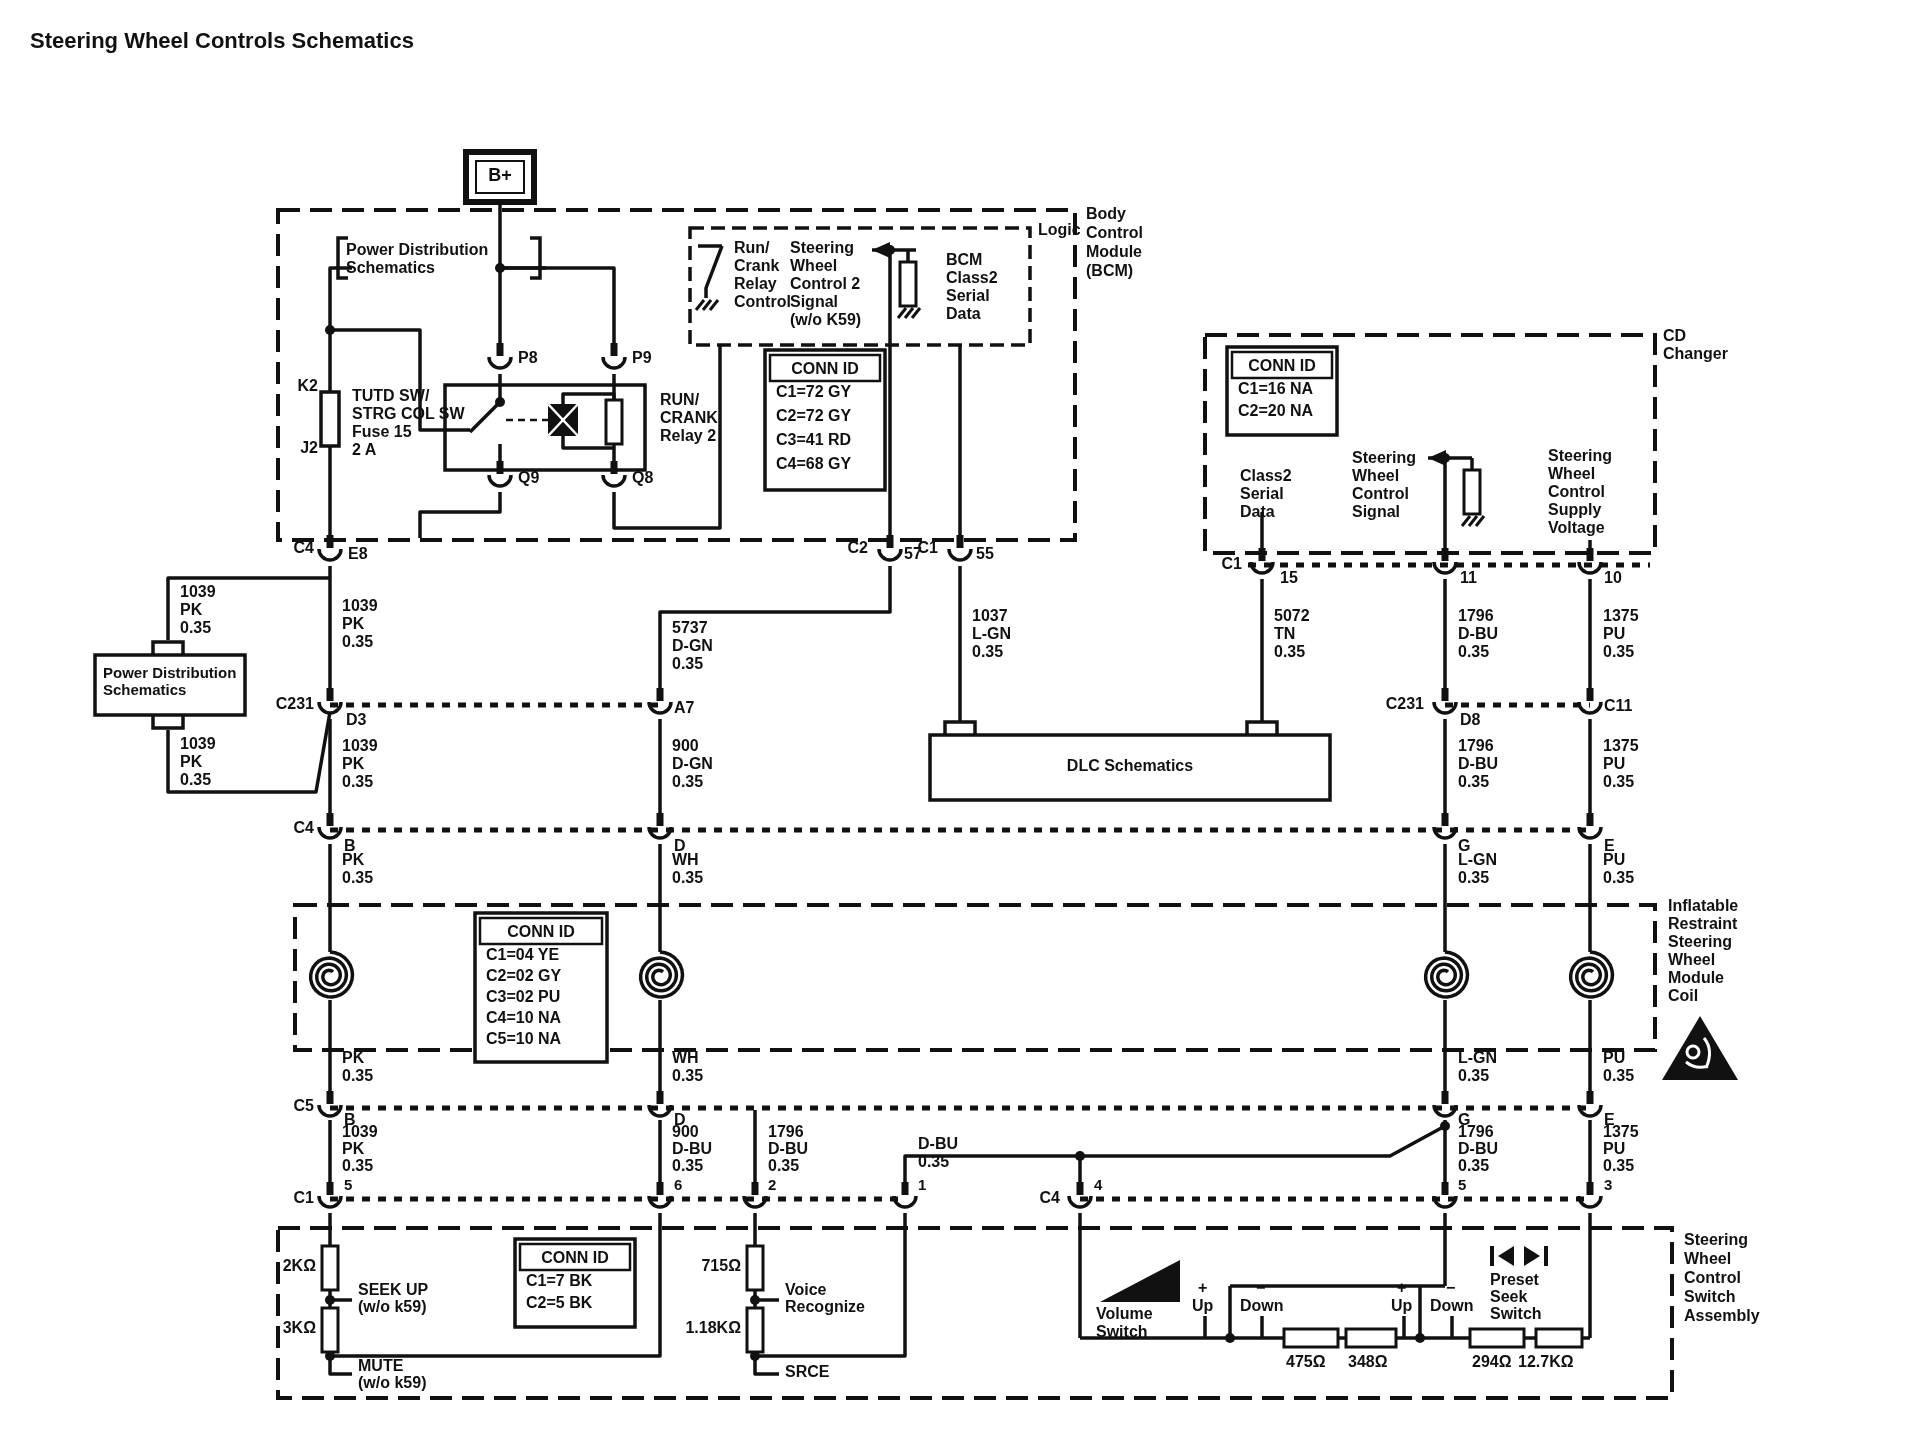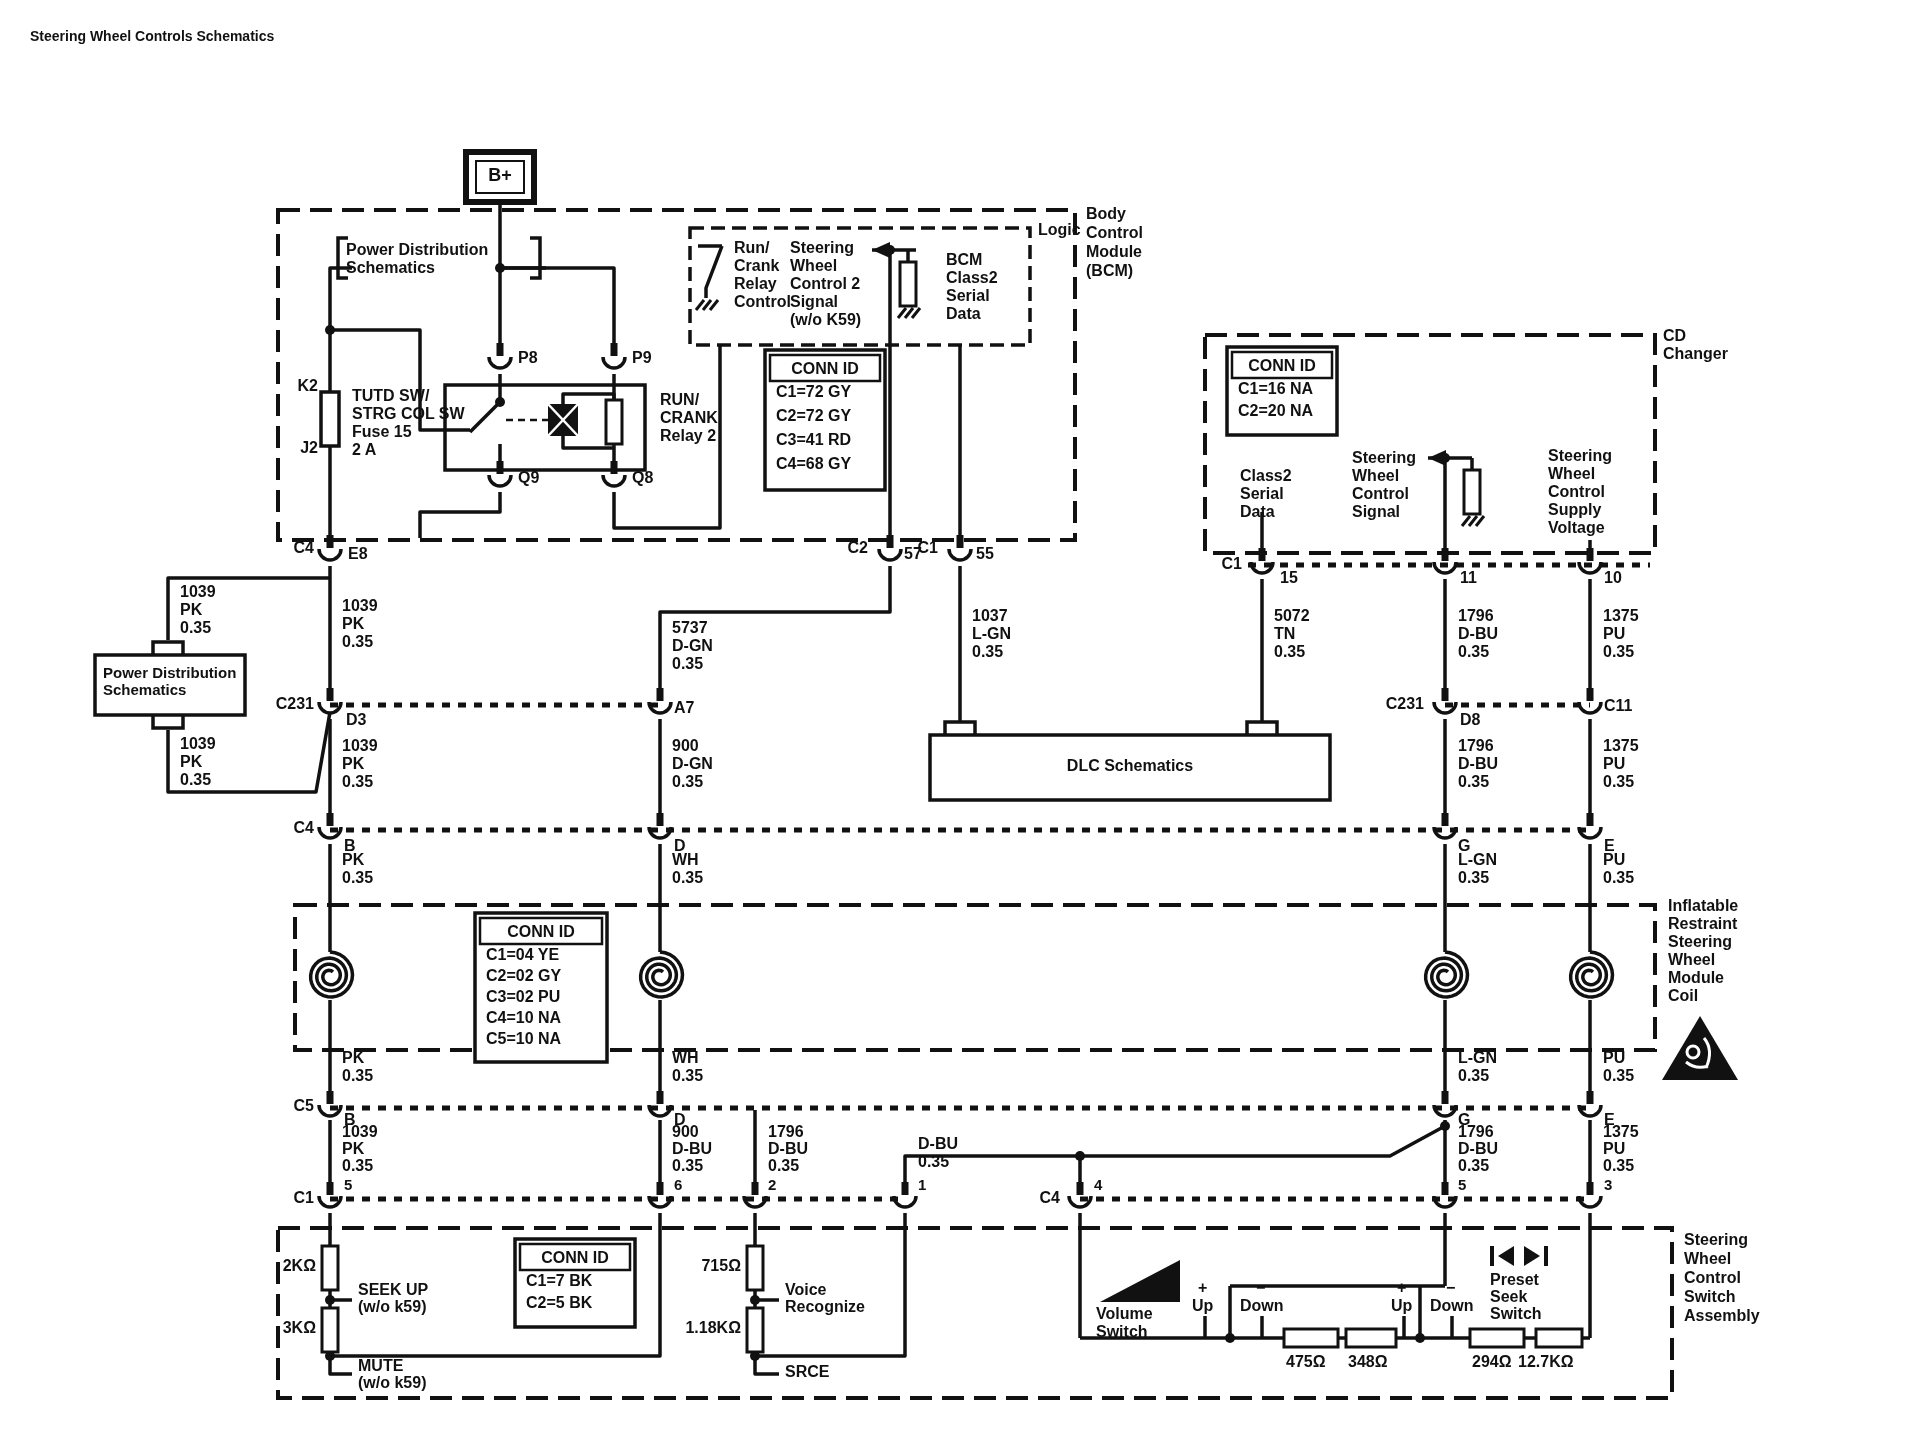--- a/index.html
+++ b/index.html
@@ -1,18 +1,18 @@
 <!DOCTYPE html>
 <html><head>
 <meta charset="utf-8">
 <style>
   html,body{margin:0;padding:0;background:#e8e8e8;}
   #page{position:relative;width:1908px;height:1440px;background:#ffffff;overflow:hidden;
         font-family:"Liberation Sans", sans-serif;}
-  #title{position:absolute;left:30px;top:28px;font-size:14px;font-weight:bold;color:#111;}
+  #title{position:absolute;left:30px;top:28px;font-size:22px;font-weight:bold;color:#111;}
   svg text{font-family:"Liberation Sans", sans-serif;font-weight:bold;fill:#111;}
 </style>
 </head>
 <body>
 
 <div id="page">
   <div id="title">Steering Wheel Controls Schematics</div>
   <svg id="cv" width="1908" height="1440" viewBox="0 0 1908 1440">
       <rect x="278" y="210" width="797" height="330" fill="none" stroke="#111111" stroke-width="4" stroke-dasharray="22 10"></rect>
       <rect x="690" y="228" width="340" height="117" fill="none" stroke="#111111" stroke-width="3.5" stroke-dasharray="14 7"></rect>

